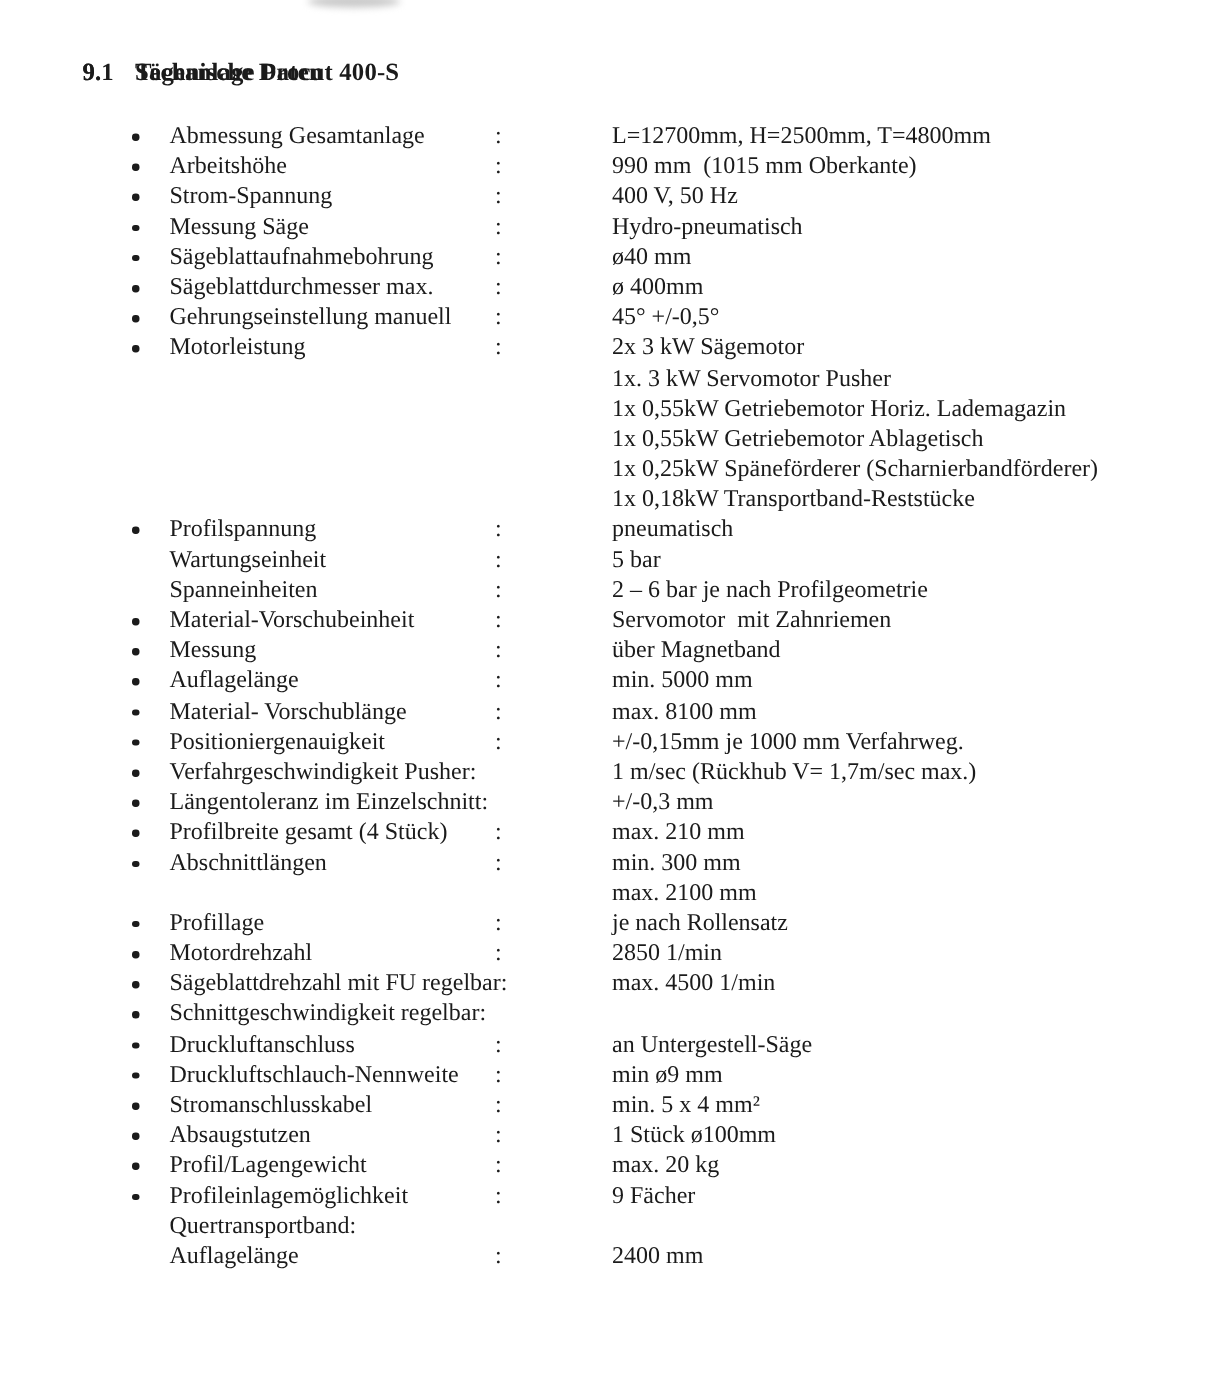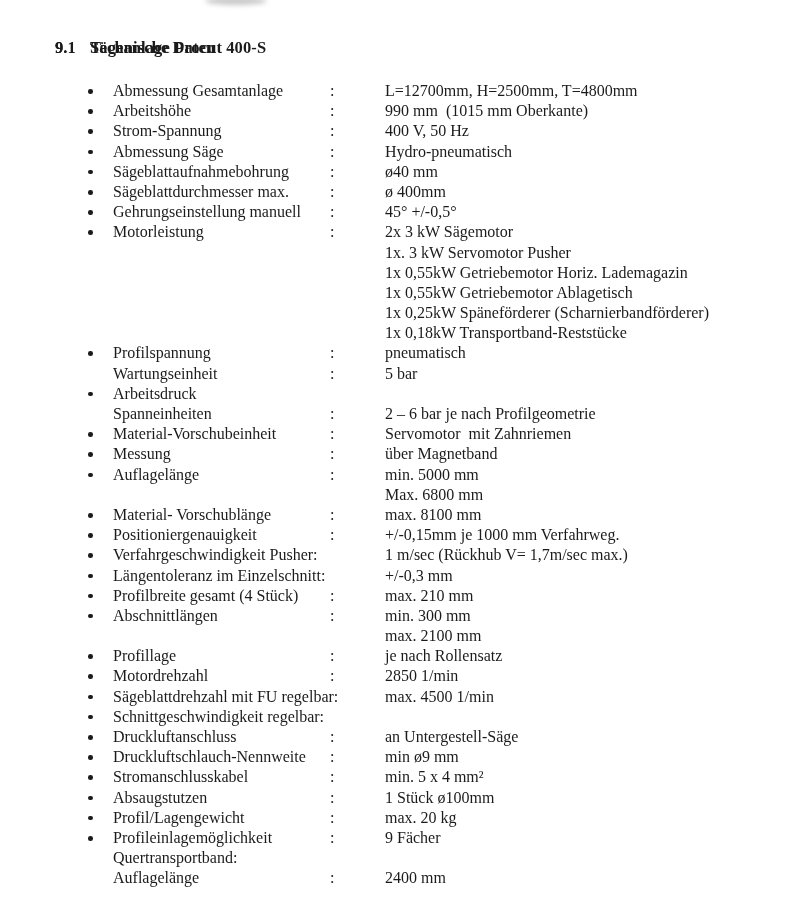--- a/index.html
+++ b/index.html
@@ -58,21 +58,21 @@
     position: absolute;
     left: 113px;
     white-space: pre;
   }
   .colon {
     position: absolute;
     left: 330px;
   }
   .value {
     position: absolute;
-    left: 385px;
+    left: 408px;
     white-space: pre;
     text-align: center;
   }
 </style>
 </head>
 <body>
 
 <div class="page">
   <div class="scan-smudge"></div>
 
@@ -98,21 +98,21 @@
         <span class="value">990 mm  (1015 mm Oberkante)</span>
       </div>
       <div class="row">
         <span class="bullet"></span>
         <span class="label">Strom-Spannung</span>
         <span class="colon">:</span>
         <span class="value">400 V, 50 Hz</span>
       </div>
       <div class="row">
         <span class="bullet"></span>
-        <span class="label">Abmessung Säge</span>
+        <span class="label">Messung Säge</span>
         <span class="colon">:</span>
         <span class="value">Hydro-pneumatisch</span>
       </div>
       <div class="row">
         <span class="bullet"></span>
         <span class="label">Sägeblattaufnahmebohrung</span>
         <span class="colon">:</span>
         <span class="value">ø40 mm</span>
       </div>
       <div class="row">
@@ -153,24 +153,20 @@
         <span class="label">Profilspannung</span>
         <span class="colon">:</span>
         <span class="value">pneumatisch</span>
       </div>
       <div class="row">
         <span class="label">Wartungseinheit</span>
         <span class="colon">:</span>
         <span class="value">5 bar</span>
       </div>
       <div class="row">
-        <span class="bullet"></span>
-        <span class="label">Arbeitsdruck</span>
-      </div>
-      <div class="row">
         <span class="label">Spanneinheiten</span>
         <span class="colon">:</span>
         <span class="value">2 – 6 bar je nach Profilgeometrie</span>
       </div>
       <div class="row">
         <span class="bullet"></span>
         <span class="label">Material-Vorschubeinheit</span>
         <span class="colon">:</span>
         <span class="value">Servomotor  mit Zahnriemen</span>
       </div>
@@ -178,23 +174,20 @@
         <span class="bullet"></span>
         <span class="label">Messung</span>
         <span class="colon">:</span>
         <span class="value">über Magnetband</span>
       </div>
       <div class="row">
         <span class="bullet"></span>
         <span class="label">Auflagelänge</span>
         <span class="colon">:</span>
         <span class="value">min. 5000 mm</span>
-      </div>
-      <div class="row">
-        <span class="value">Max. 6800 mm</span>
       </div>
       <div class="row">
         <span class="bullet"></span>
         <span class="label">Material- Vorschublänge</span>
         <span class="colon">:</span>
         <span class="value">max. 8100 mm</span>
       </div>
       <div class="row">
         <span class="bullet"></span>
         <span class="label">Positioniergenauigkeit</span>

